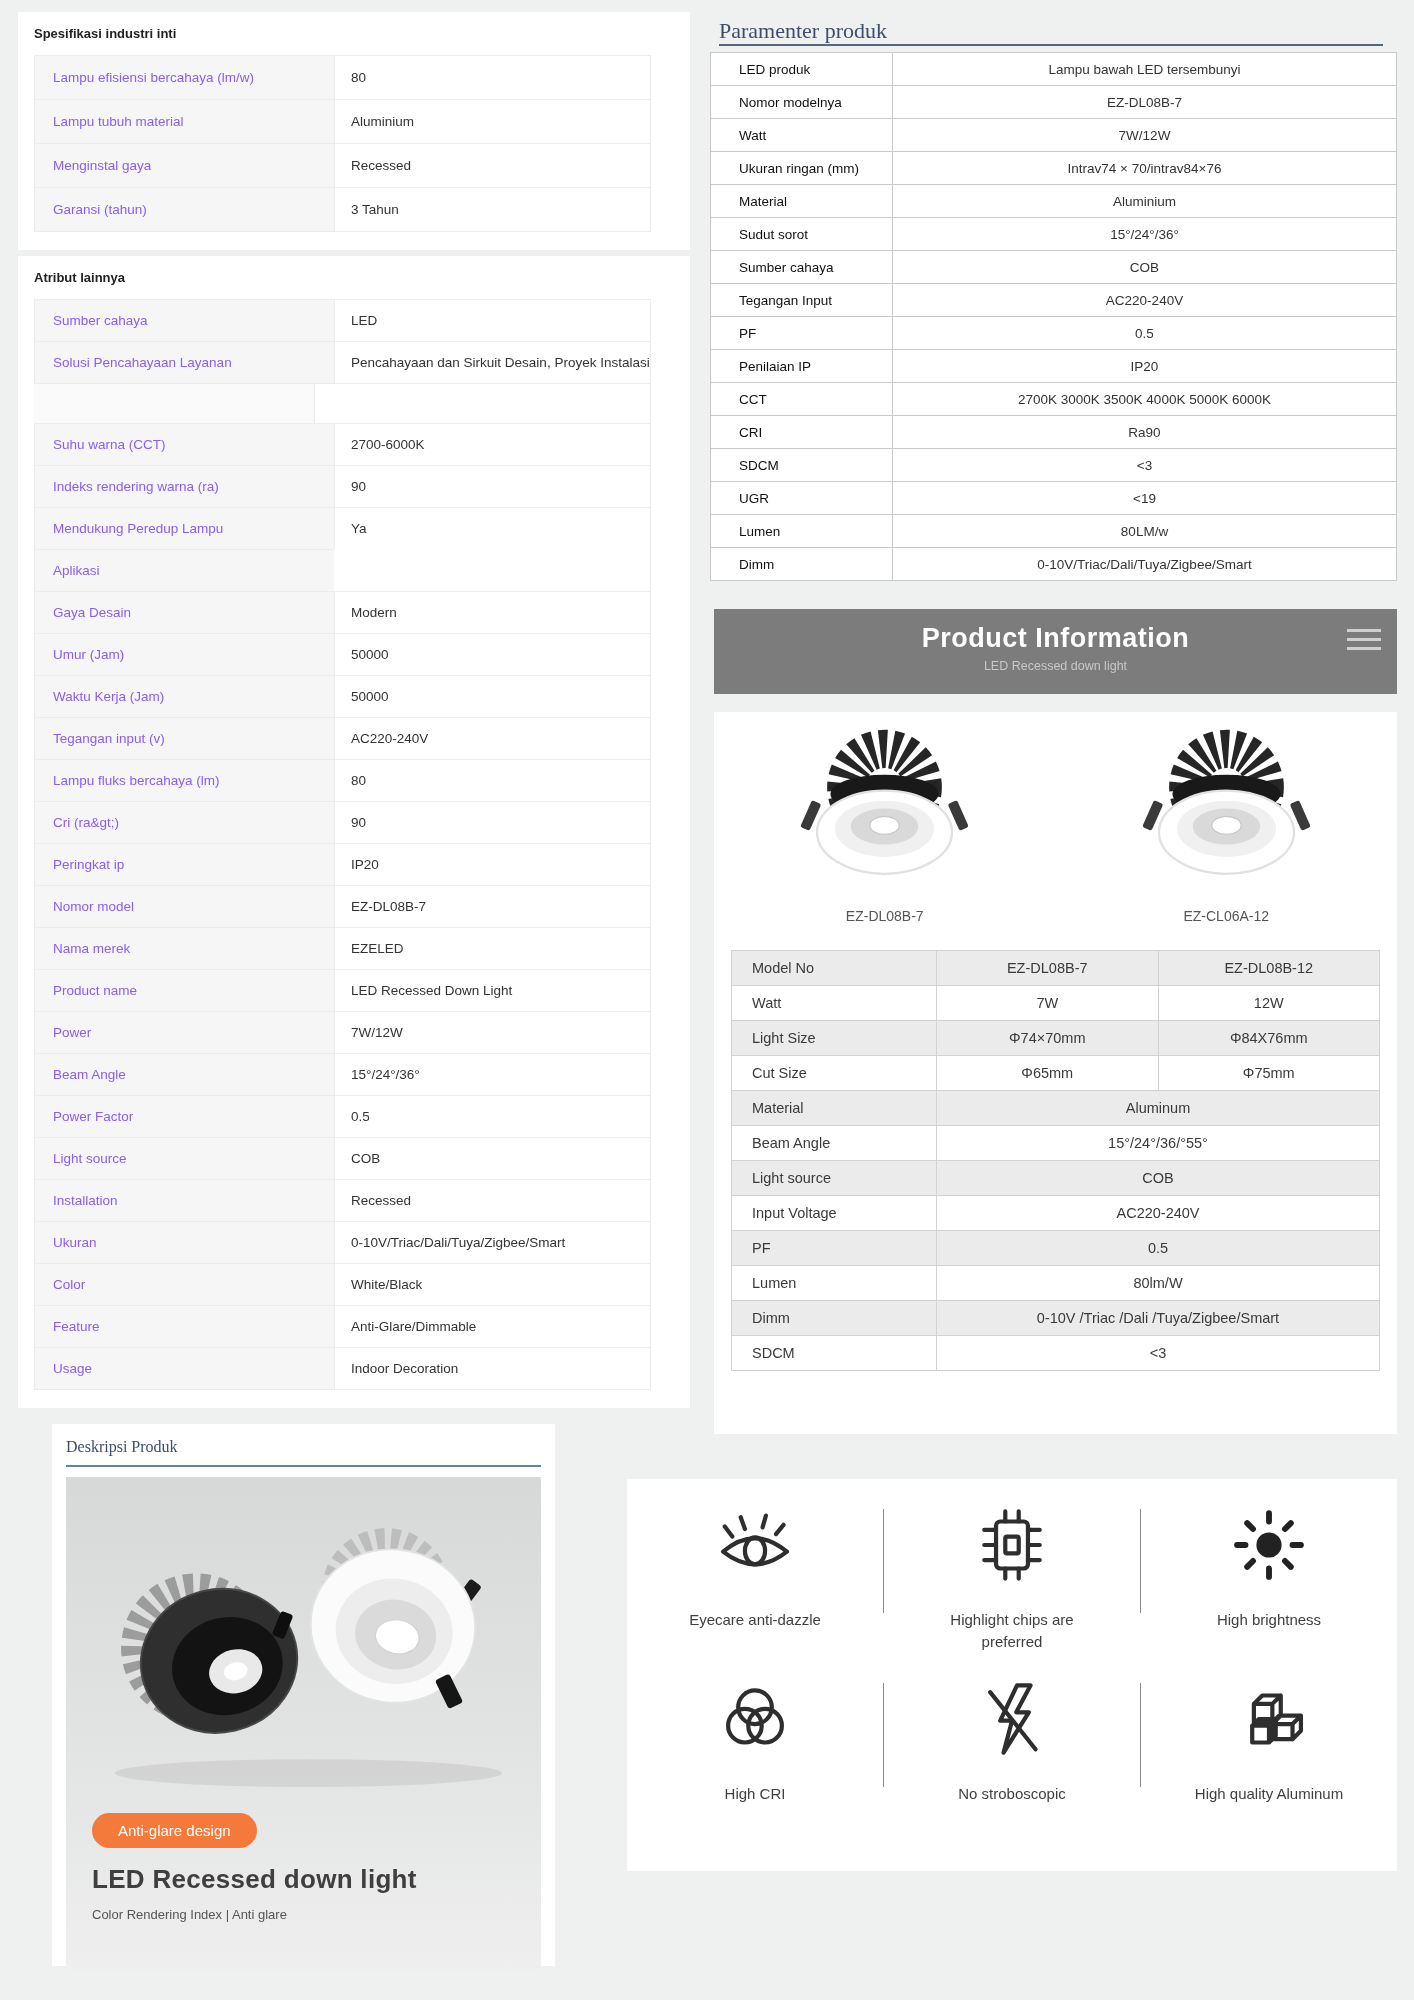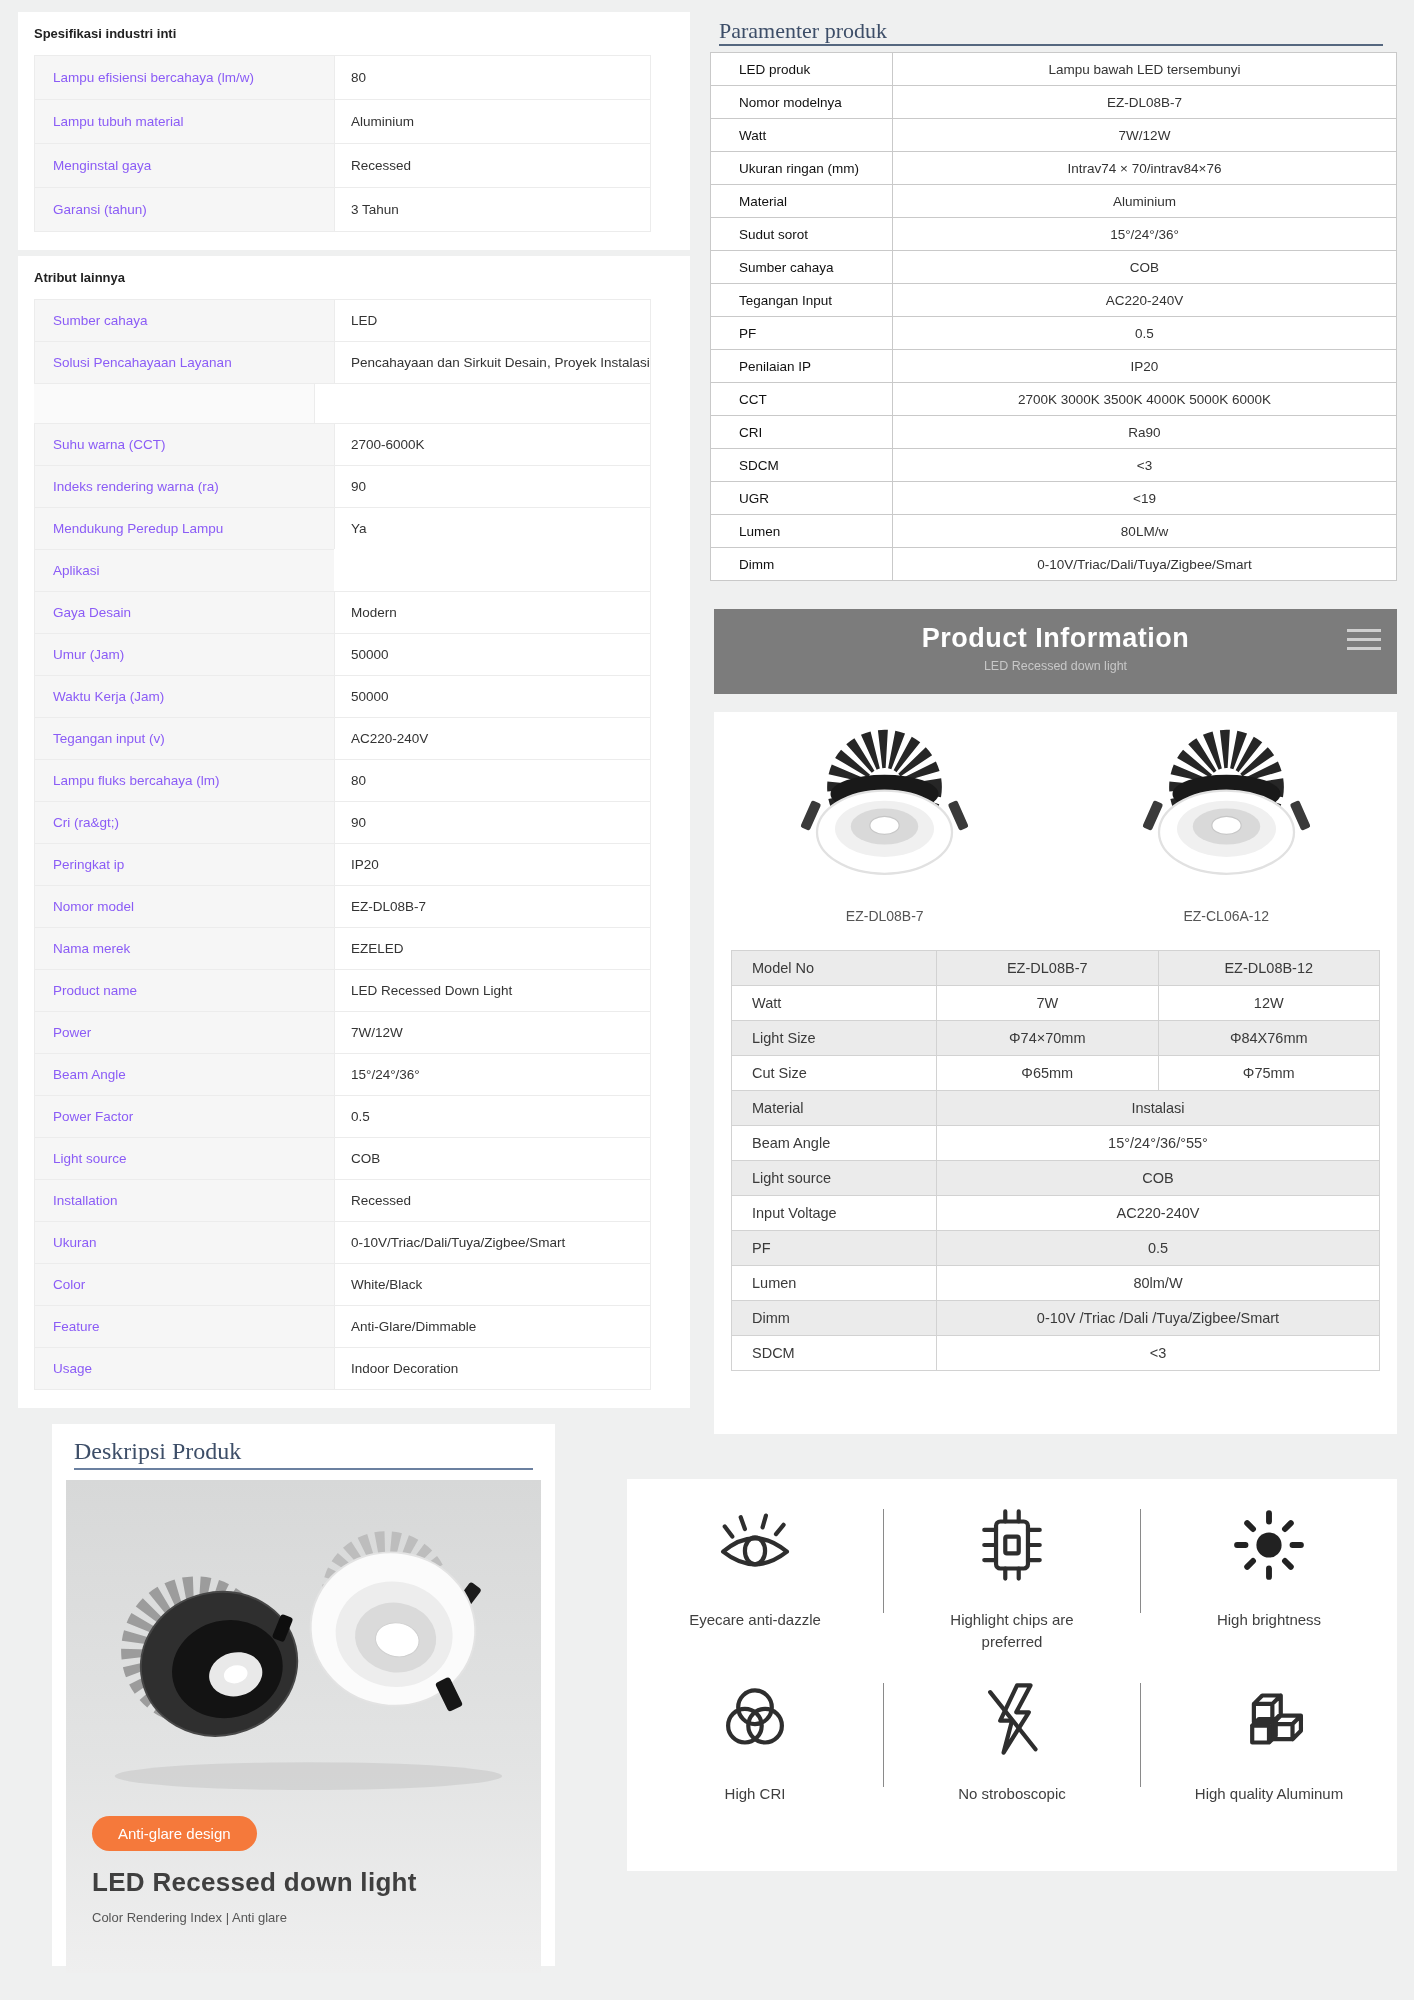--- a/index.html
+++ b/index.html
@@ -58,21 +58,21 @@
 
   .feats{left:627px;top:1479px;width:770px;height:392px;background:#fff;}
   .frow{display:grid;grid-template-columns:1fr 1px 1fr 1px 1fr;padding-top:24px;}
   .fcell{text-align:center;}
   .fcell svg{width:84px;height:84px;}
   .flabel{font-size:15px;color:#3f3f3f;line-height:1.45;margin:18px auto 0;max-width:170px;}
   .vline{width:1px;height:104px;background:#8a8a8a;margin-top:6px;}
 
   
   .desc{left:52px;top:1424px;width:503px;height:542px;padding:10px 14px 0;}
-  .desc h2{margin:4px 8px 0;font-size:24px;font-weight:normal;padding-bottom:3px;border-bottom:2px solid #6b80a0;}
+  .desc h2{margin:4px 0 0;font-size:16px;font-weight:normal;padding-bottom:9px;border-bottom:2px solid #6b80a0;}
   .photo{margin-top:10px;height:493px;background:linear-gradient(180deg,#d7d8d8 0%,#e2e3e3 55%,#efefef 100%);position:relative;overflow:hidden;}
   .photo svg.scene{display:block;width:100%;height:318px;}
   .badge{display:inline-block;margin:18px 0 0 26px;background:#f5793b;color:#fff;font-size:15px;
          padding:9px 26px;border-radius:999px;}
   .dhead{margin:16px 0 0 26px;font-size:26px;font-weight:800;color:#3f3f3f;letter-spacing:.3px;}
   .dsub{margin:12px 0 0 26px;font-size:13px;color:#555;}
   .icon-stroke{stroke:#2e2e2e;fill:none;stroke-width:5;stroke-linecap:round;stroke-linejoin:round;}
 </style>
 </head>
 <body>
@@ -337,21 +337,21 @@
           <div class="cc val">Φ74×70mm</div>
           <div class="cc val">Φ84X76mm</div>
         </div>
       <div class="crow white">
           <div class="cc lab">Cut Size</div>
           <div class="cc val">Φ65mm</div>
           <div class="cc val">Φ75mm</div>
         </div>
       <div class="crow spanr gray">
           <div class="cc lab">Material</div>
-          <div class="cc val">Instalasi</div>
+          <div class="cc val">Aluminum</div>
         </div>
       <div class="crow spanr white">
           <div class="cc lab">Beam Angle</div>
           <div class="cc val">15°/24°/36/°55°</div>
         </div>
       <div class="crow spanr gray">
           <div class="cc lab">Light source</div>
           <div class="cc val">COB</div>
         </div>
       <div class="crow spanr white">

